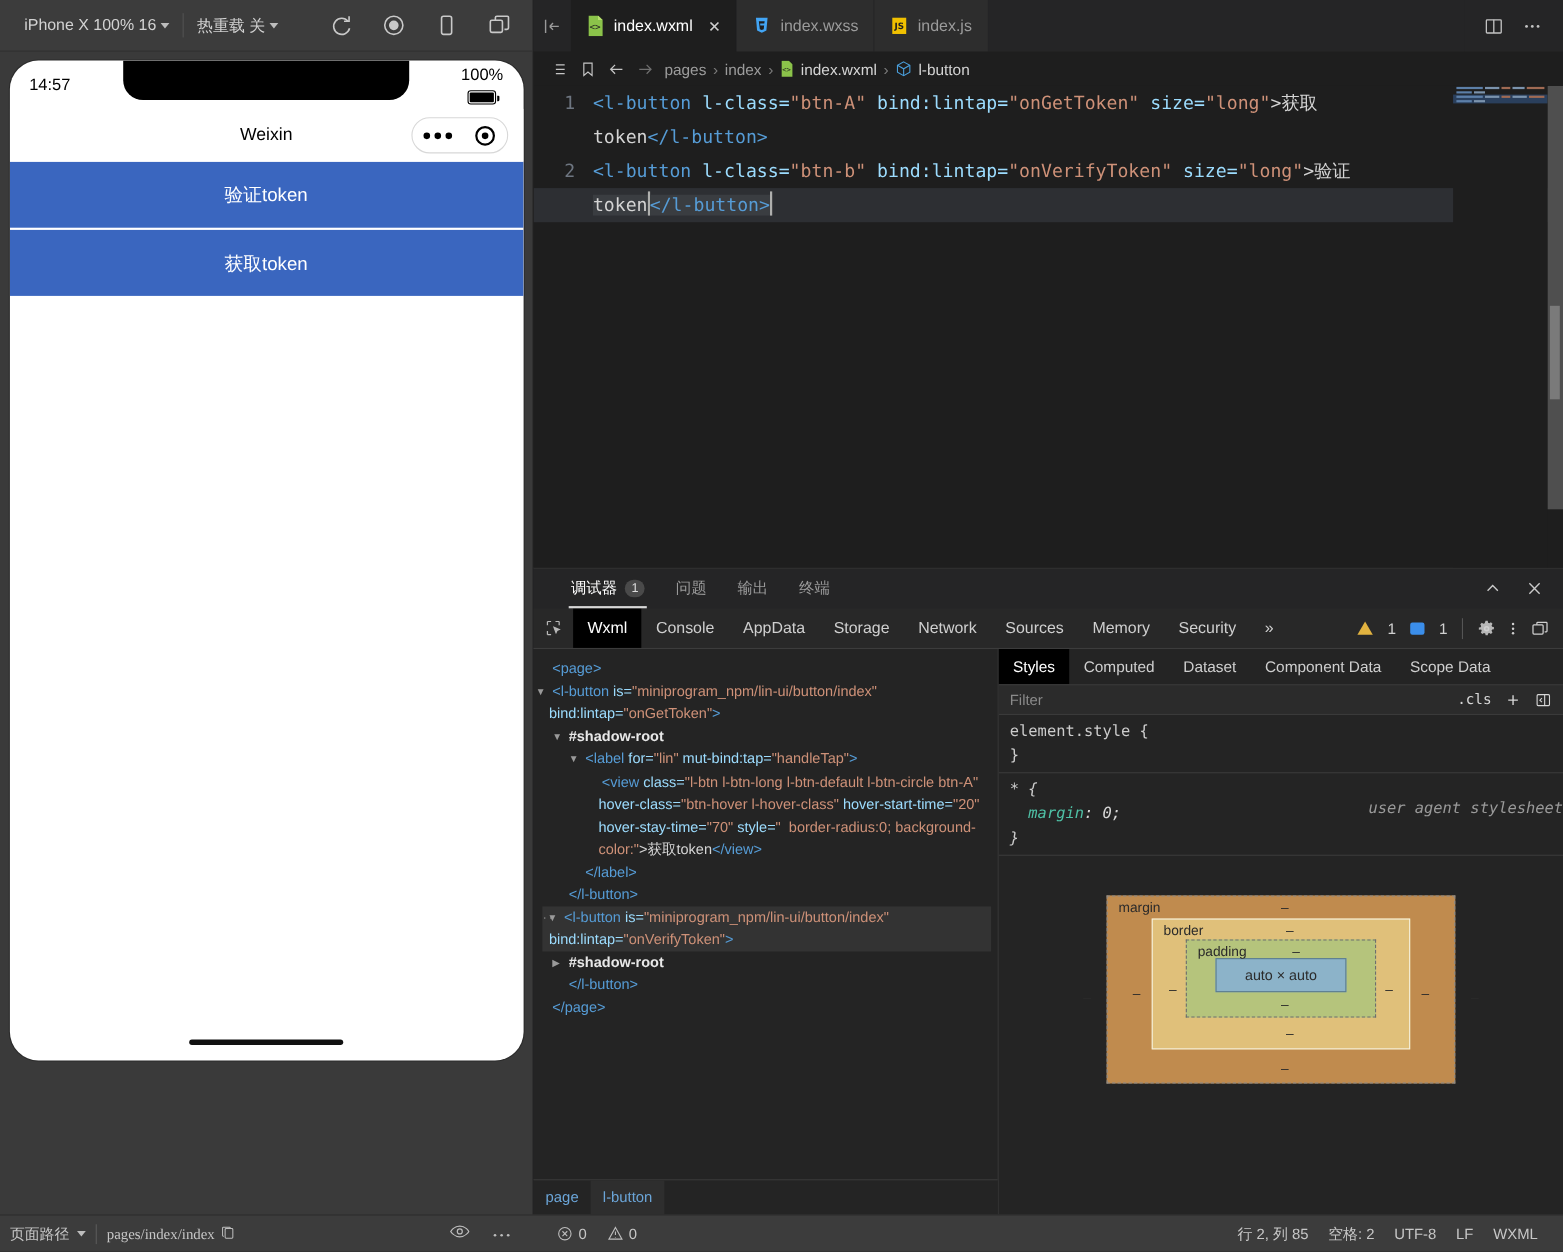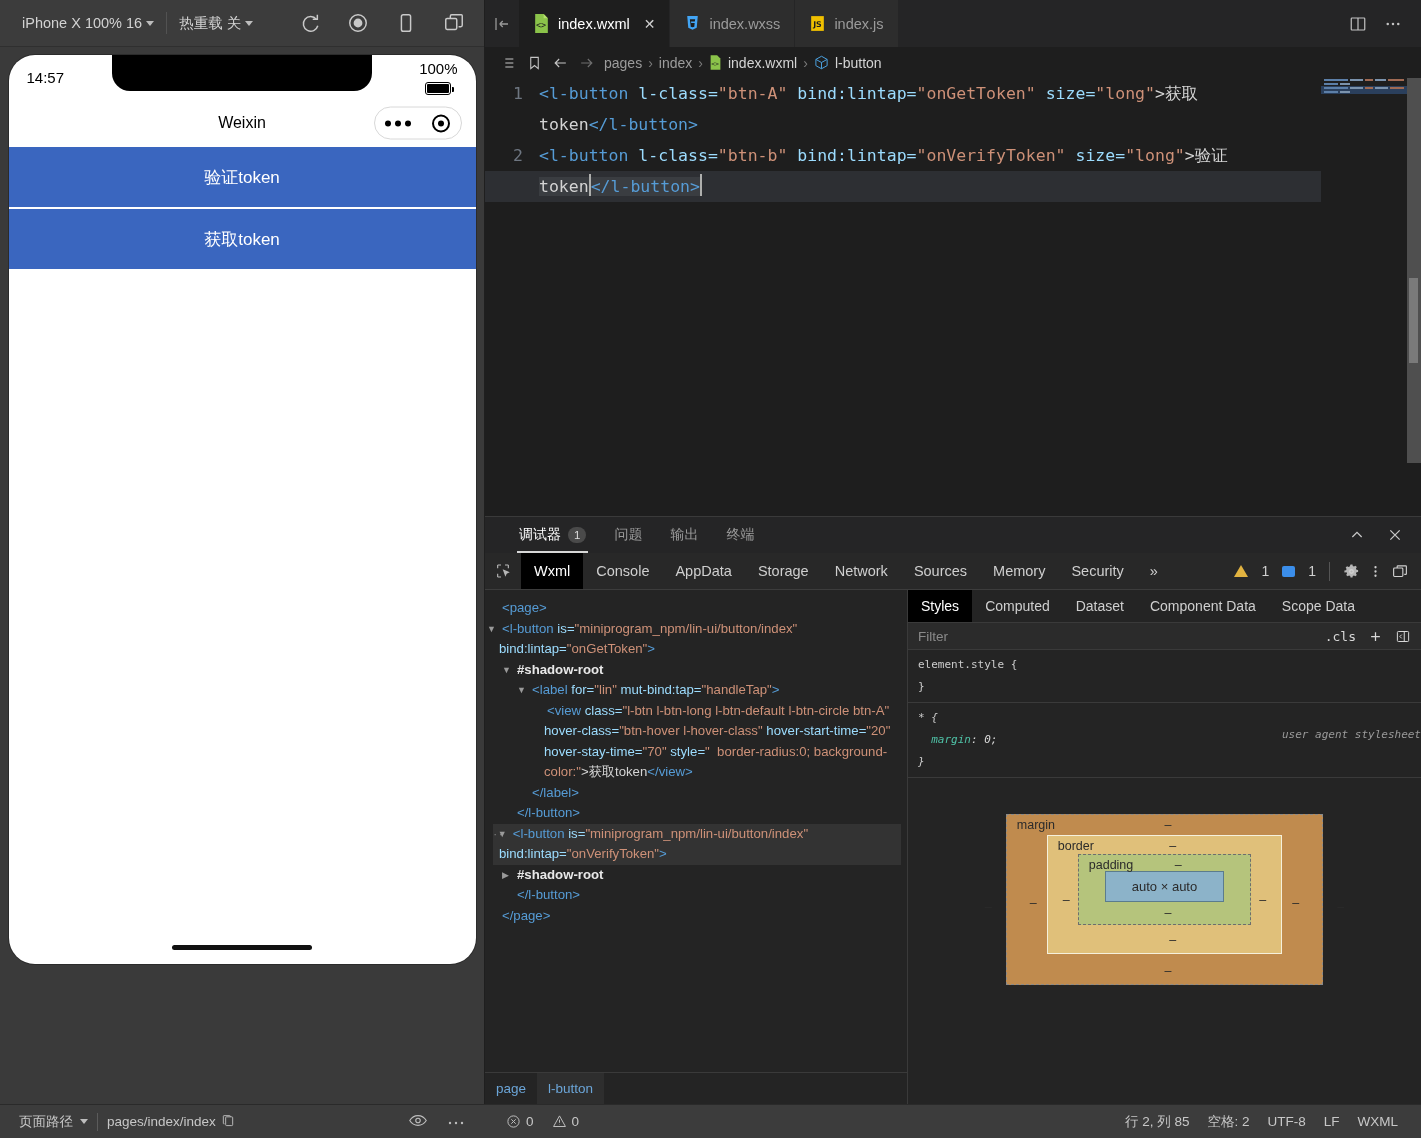--- a/index.html
+++ b/index.html
@@ -252,21 +252,21 @@
     height: 28px; flex: 0 0 28px; display: flex; align-items: center;
     background: #2b2b2b; border-top: 1px solid #3a3a3a; border-bottom: 1px solid #3a3a3a;
   }
   .st-filter input {
     flex: 1 1 auto; background: transparent; border: none; outline: none;
     color: #d0d0d0; font-size: 13.5px; padding: 0 10px;
     font-family: "Liberation Sans", sans-serif;
   }
   .st-filter input::placeholder { color: #8a8a8a; }
   .st-filter-actions { display: flex; align-items: center; gap: 12px; padding: 0 10px; color: #d8d8d8; font-size: 13px; font-family: "DejaVu Sans Mono", monospace; }
-  .st-rules { font-family: "DejaVu Sans Mono", monospace; font-size: 11px; line-height: 22px; color: #cccccc; }
+  .st-rules { font-family: "DejaVu Sans Mono", monospace; font-size: 14px; line-height: 22px; color: #cccccc; }
   .rule { padding: 4px 10px; border-bottom: 1px solid #3a3a3a; position: relative; }
   .rule-origin { position: absolute; right: 0px; top: 21px; color: #9a9a9a; font-style: italic; }
   .sel-ua { font-style: italic; }
   .prop-name { color: #4fc1a6; font-style: italic; }
   .prop-val { color: #d8d8d8; font-style: italic; }
 
   .boxmodel-wrap { flex: 1 1 auto; display: flex; align-items: flex-start; justify-content: center; padding-top: 36px; }
   .bm { font-family: "Liberation Sans", sans-serif; font-size: 12.5px; color: #2b2b2b; }
   .bm-margin {
     background: #c08b4e; border: 1px dashed #8a8a8a; padding: 20px 40px 30px;
@@ -277,21 +277,21 @@
   .bm-content { background: #8cb3c9; border: 1px solid #5b7c8d; padding: 7px 26px; font-size: 13px; }
   .bm-lbl { position: absolute; left: 10px; top: 3px; font-size: 12.5px; }
   .bm-side { position: absolute; font-size: 12.5px; }
 
   
   .statusbar {
     height: 34px; flex: 0 0 34px; display: flex; align-items: center;
     background: #3c3c3c; color: #c7c7c7; font-size: 13.5px;
     border-top: 1px solid #2a2a2a;
   }
-  .sb-left { display: flex; align-items: center; width: 485px; flex: 0 0 485px; padding-left: 10px; gap: 0; }
+  .sb-left { display: flex; align-items: center; width: 485px; flex: 0 0 485px; gap: 0; font-family: Liberation Serif, serif; }
   .sb-item { display: flex; align-items: center; gap: 5px; padding: 0 9px; cursor: pointer; white-space: nowrap; }
   .sb-sep { width: 1px; height: 18px; background: #5b5b5b; }
   .sb-right { display: flex; align-items: center; gap: 0; padding-left: 12px; flex: 1 1 auto; }
   .sb-far { margin-left: auto; display: flex; align-items: center; padding-right: 14px; }
 </style>
 </head>
 <body>
 
 <div class="app">
 

